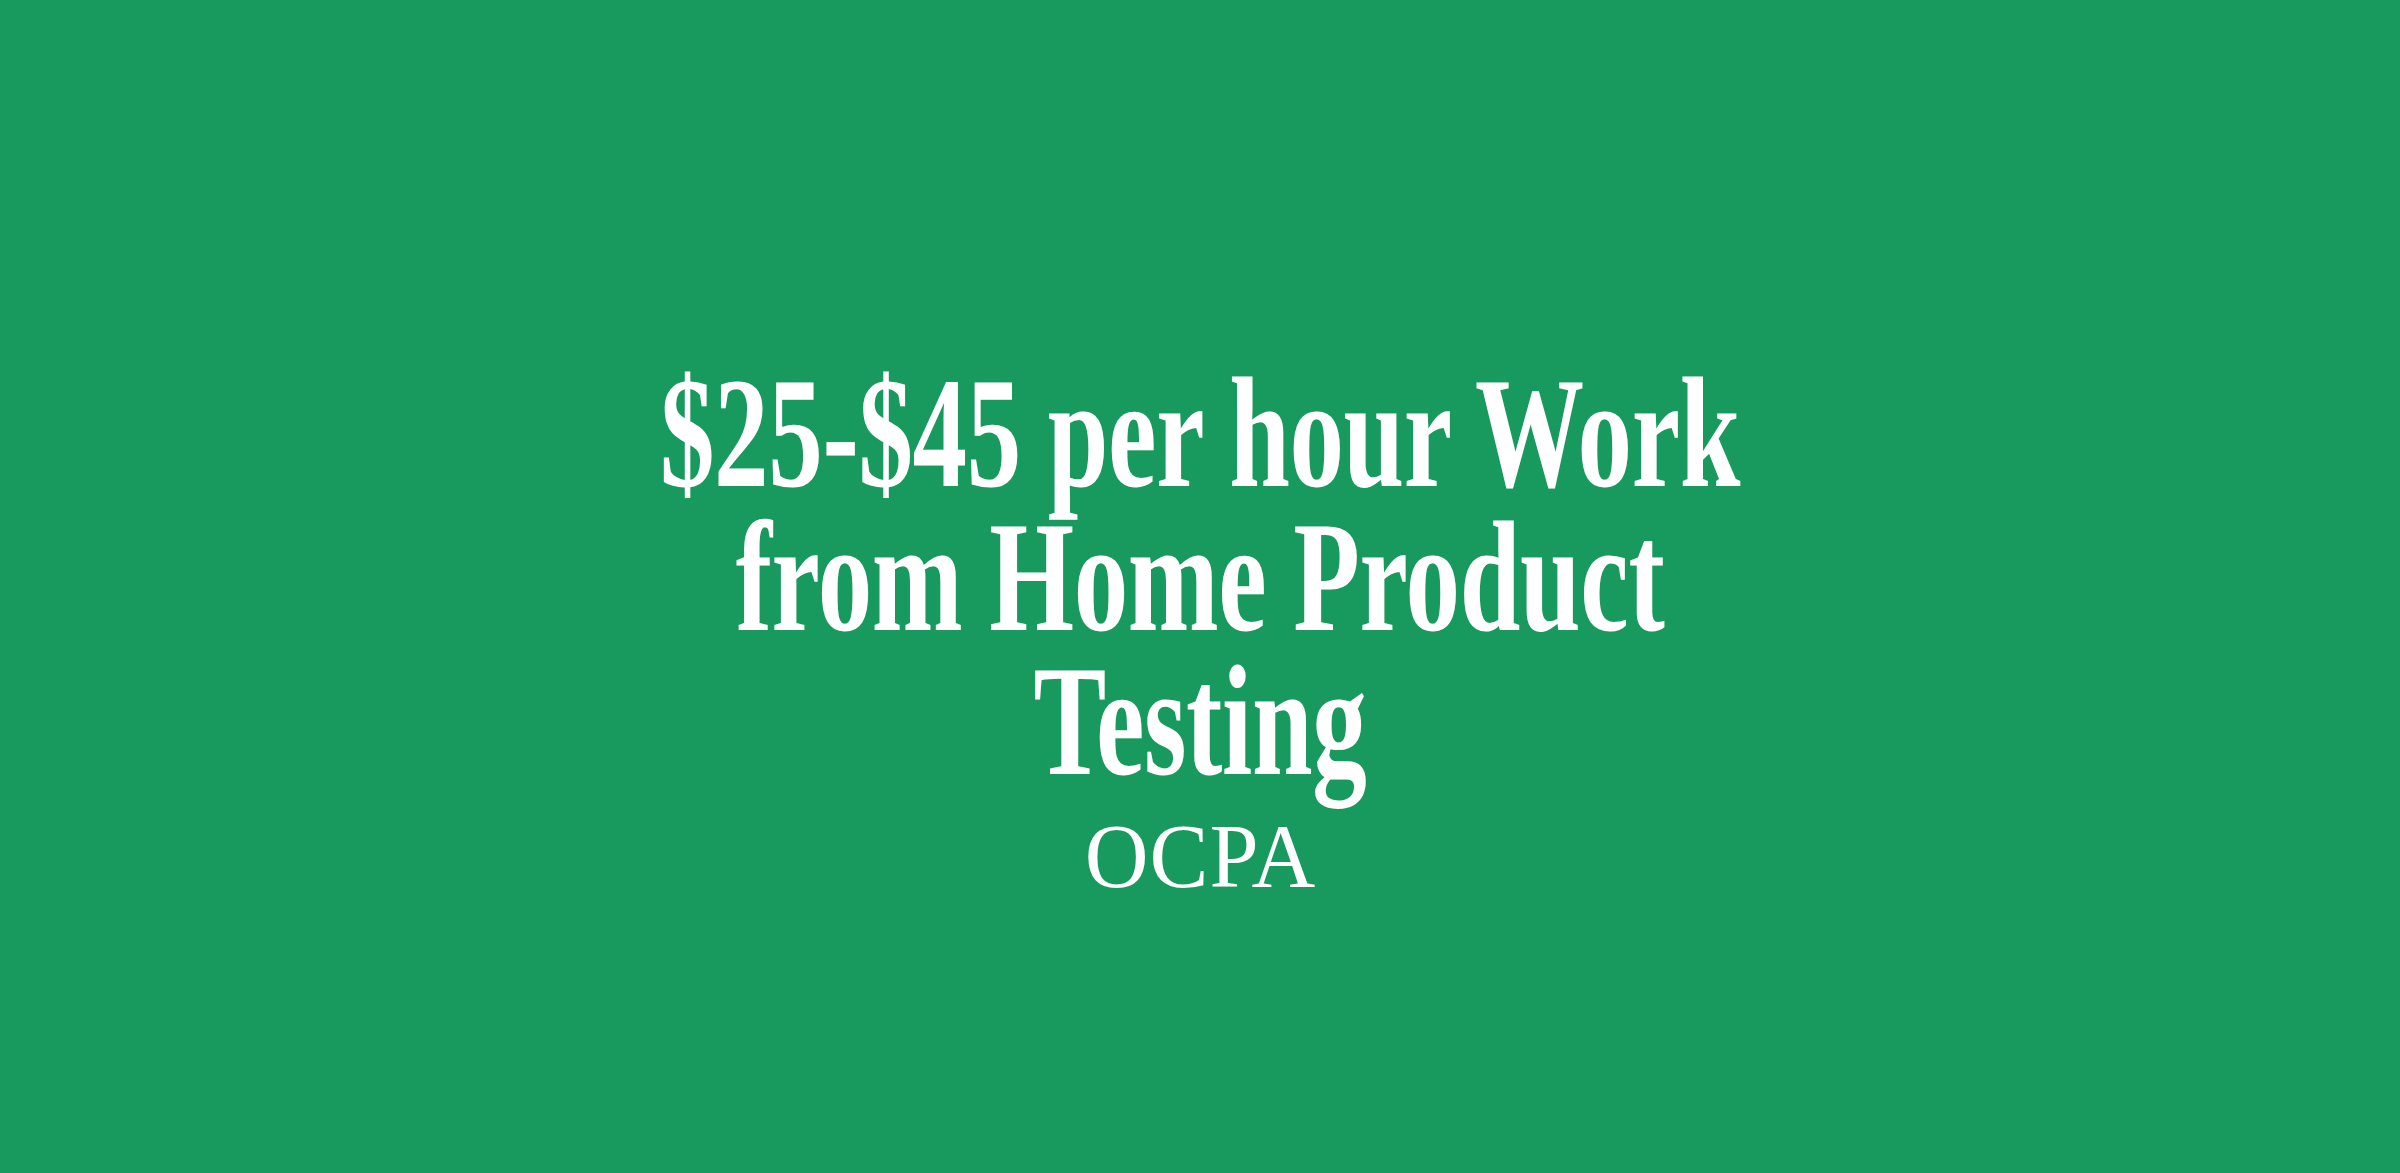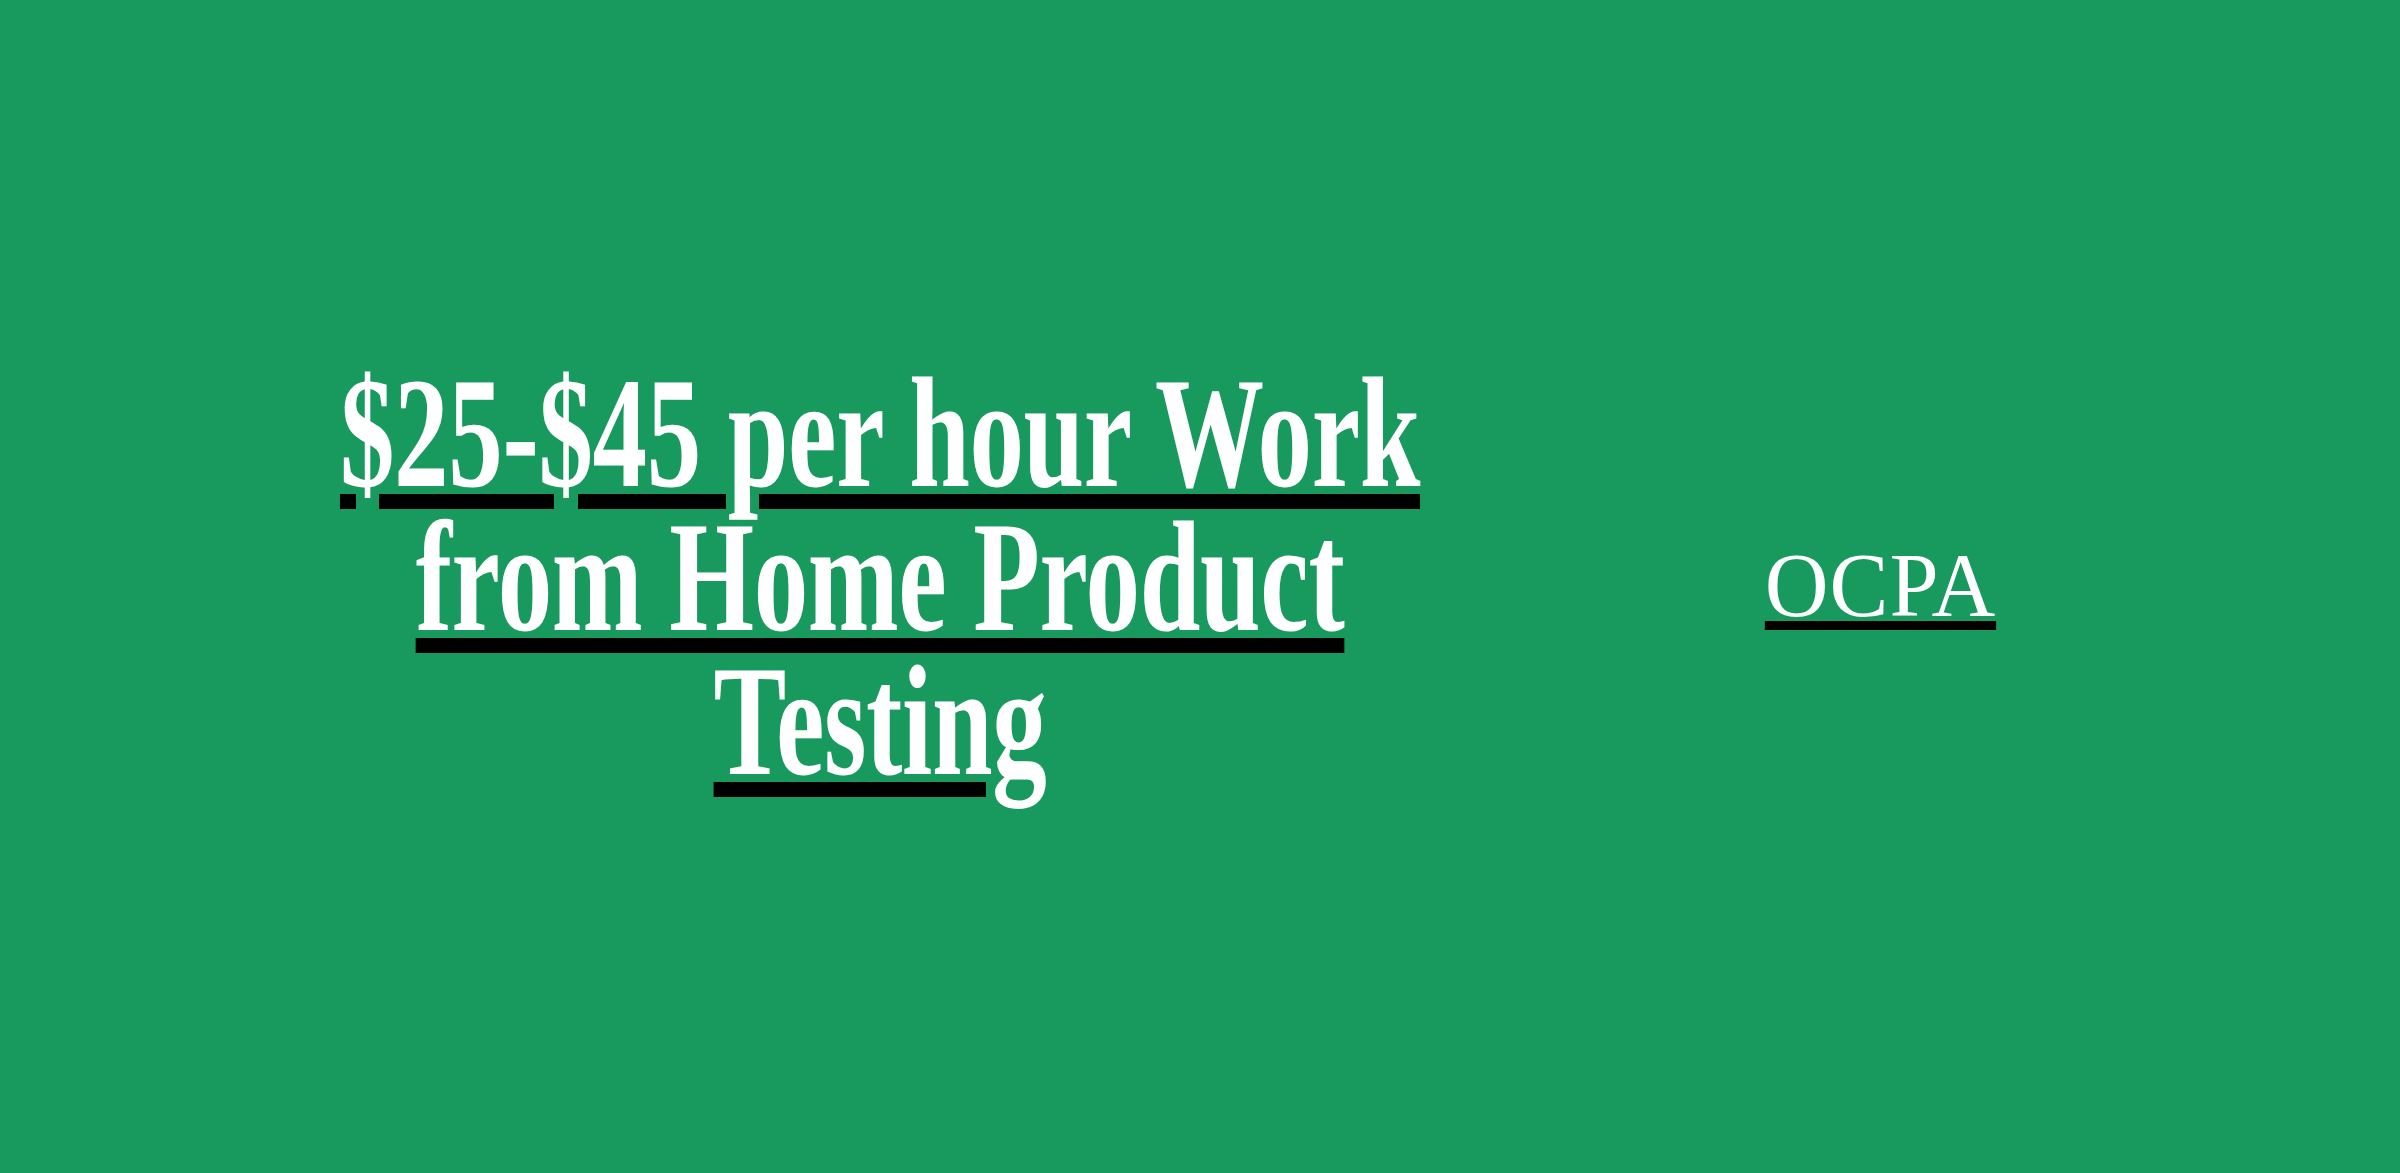--- a/index.html
+++ b/index.html
@@ -28,23 +28,23 @@
     overflow: hidden;
   }
 
   
   #card-text-block {
     position: absolute;
     top: 362px;
     left: 0;
     right: 0;
     display: flex;
+    flex-direction: column;
     align-items: center;
     text-align: center;
-    text-decoration: underline;
   }
 
   #card-title {
     display: block;
     width: 1760px;
     margin: 0;
     padding: 0;
     color: #ffffff;
     font-family: "Liberation Serif", "DejaVu Serif", serif;
     font-weight: 700;

